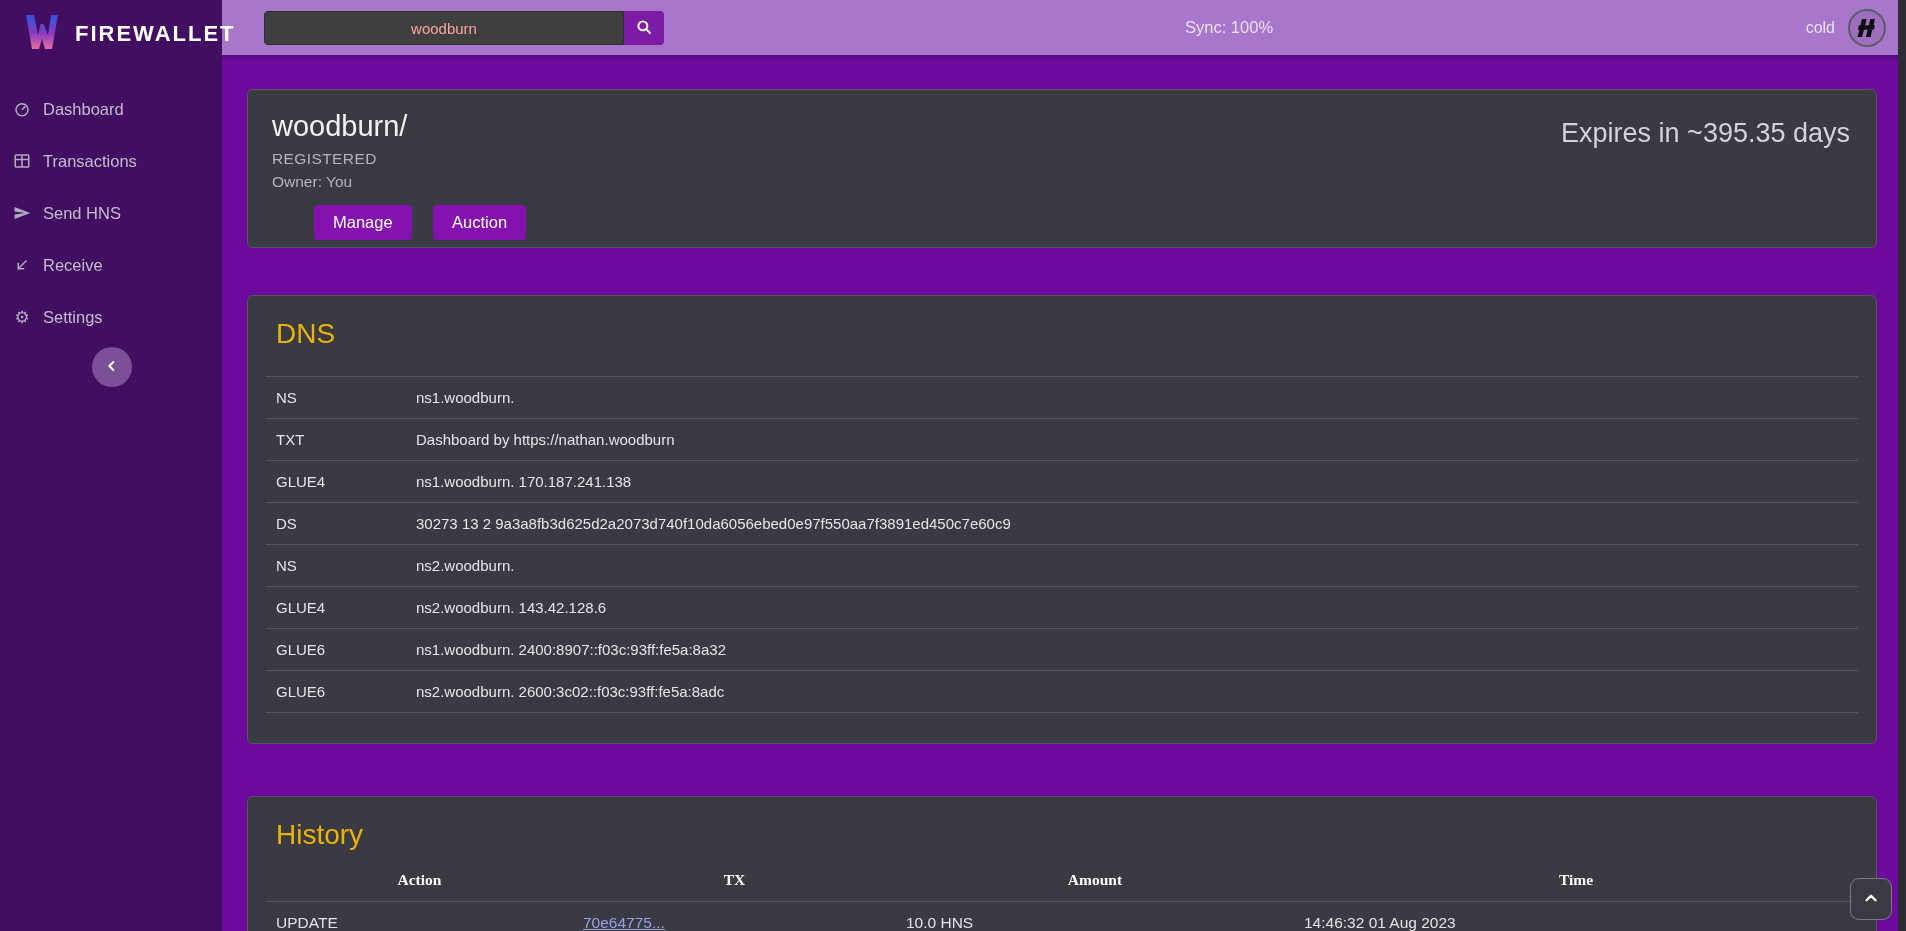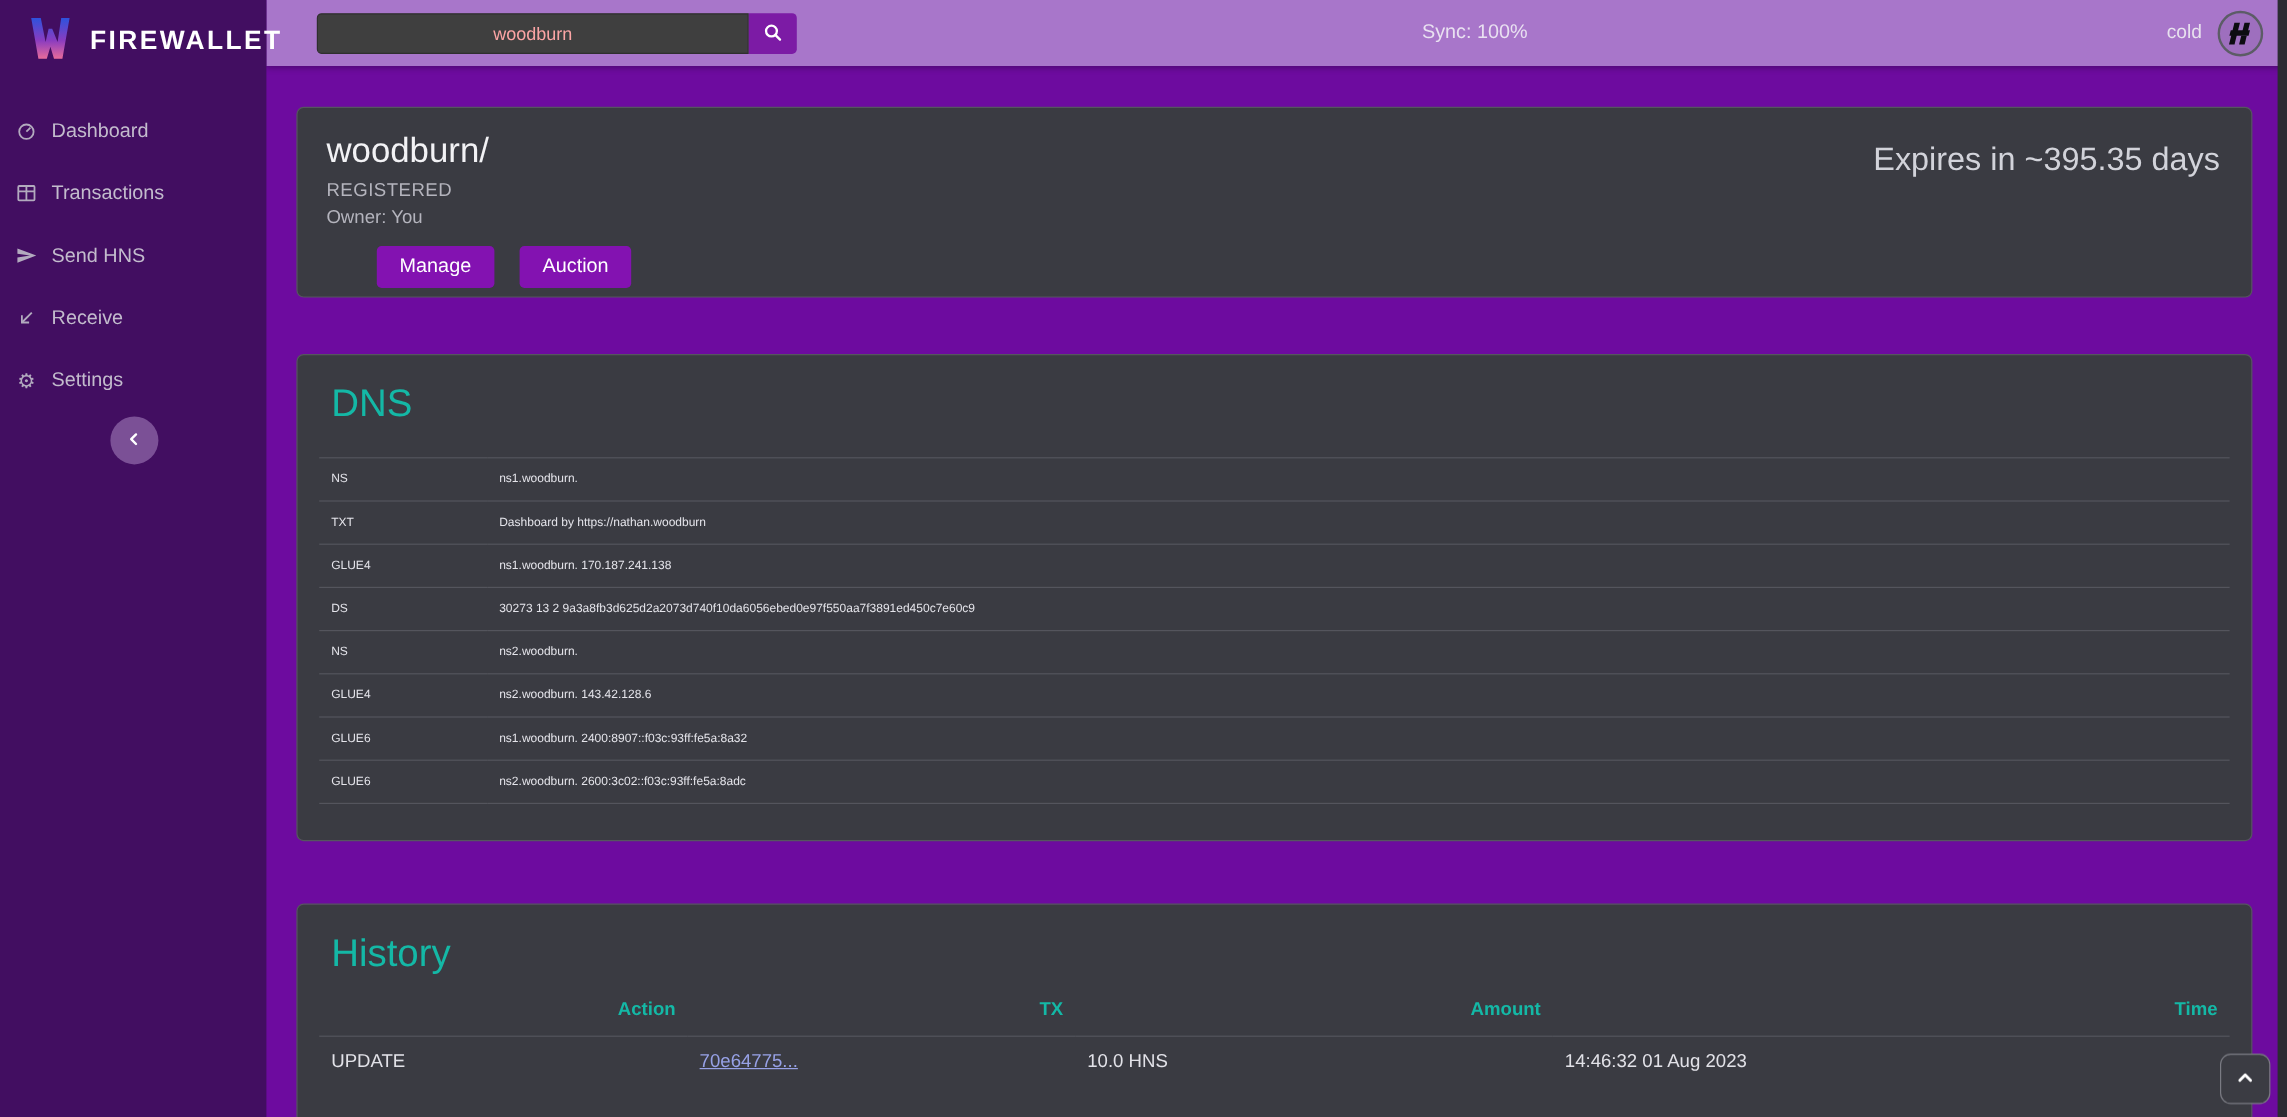--- a/index.html
+++ b/index.html
@@ -70,28 +70,28 @@
   .domain-owner { font-size:15.5px; color:#b4b4bd; margin-top:5px; }
   .btn-row { margin-top:14px;margin-left:42px; }
   .pbtn {
     background:#8312b1; color:#ffffff; border:none; border-radius:4px;
     font-size:16.5px; padding:8px 19px; margin-right:17px; cursor:pointer;
     font-family:"Liberation Sans", sans-serif;
   }
   .expires { position:absolute; right:26px; top:28px; font-size:27px; font-weight:300; color:#d2d3da; }
 
   .dns-card { padding:22px 18px 30px 18px; margin-bottom:52px; }
-  .card-title { font-size:32px; font-weight:normal; color:#14b8a6; padding-left:10px; }
-  .dns-table { width:100%; border-collapse:collapse; margin-top:26px; font-size:10px; color:#e4e4ea; border-bottom:1px solid #54555d; }
+  .card-title { font-size:28px; font-weight:normal; color:#eab308; padding-left:10px; }
+  .dns-table { width:100%; border-collapse:collapse; margin-top:26px; font-size:15px; color:#e4e4ea; border-bottom:1px solid #54555d; }
   .dns-table td { padding:12px 10px; border-top:1px solid #54555d; }
   .dns-table td.rt { width:140px; }
 
   .history-card { padding:22px 18px; height:330px; }
   .hist-table { width:100%; border-collapse:collapse; margin-top:8px; font-size:15.5px; color:#e2e2e8; }
-  .hist-table th { text-align:right; font-weight:bold; color:#14b8a6; padding:12px 10px; }
+  .hist-table th { text-align:center; font-weight:bold; color:#ffffff; padding:12px 10px;font-family:Liberation Serif, serif; }
   .hist-table td { padding:12px 10px; border-top:1px solid #54555d; }
   .hist-table .c1 { width:307px; } .hist-table .c2 { width:323px; } .hist-table .c3 { width:398px; }
   a.txlink { color:#97a1e6; text-decoration:underline; cursor:pointer; }
 
   
   .scrolltop-btn {
     position:fixed; right:14px; bottom:11px; width:42px; height:42px; z-index:70;
     background:#3b3c43; border:1.5px solid #7a7b83; border-radius:9px; cursor:pointer;
     display:flex; align-items:center; justify-content:center;
   }

